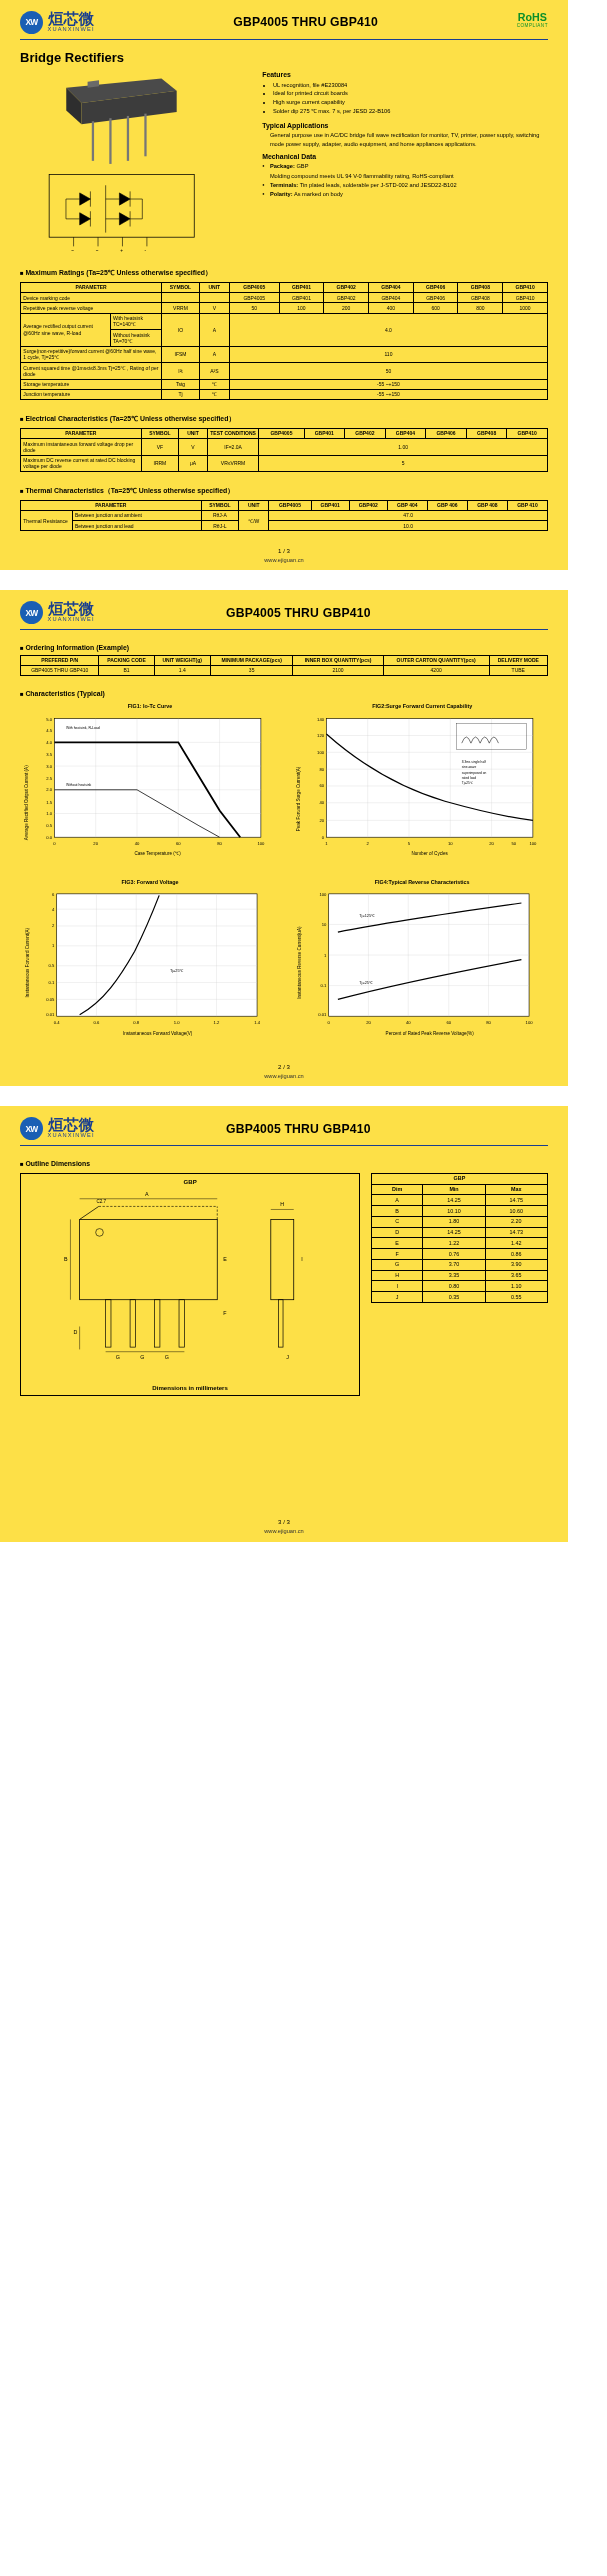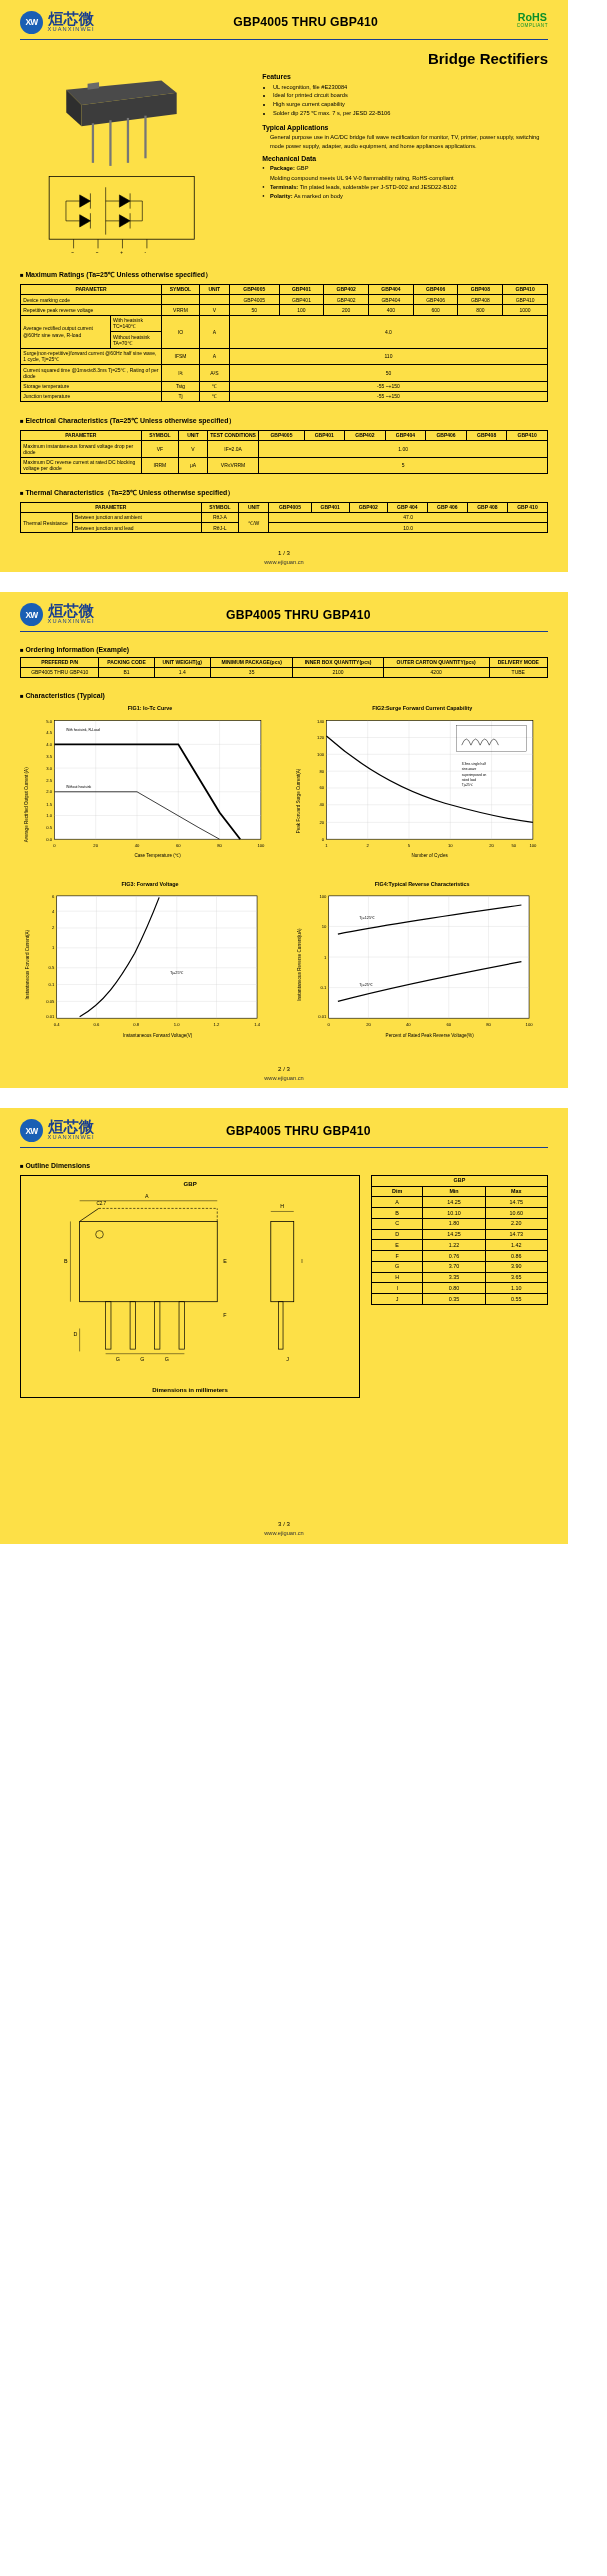--- a/index.html
+++ b/index.html
@@ -7,21 +7,21 @@
   .page{width:568px;position:relative;background:#fde047;box-sizing:border-box;padding:10.7px 20px 7.7px 20px;}
   .hdr{display:flex;align-items:flex-start;justify-content:space-between;border-bottom:1.5px solid #1a3f8f;padding-bottom:4.6px;}
   .logo{display:flex;align-items:center;gap:4.6px;}
   .logo-mark{width:23px;height:23px;border-radius:50%;background:#1a5fb4;color:#fff;display:flex;align-items:center;justify-content:center;font-size:8.4px;font-weight:bold;letter-spacing:-0.8px;}
   .logo-cn{font-size:15.3px;font-weight:bold;color:#1a3f8f;line-height:1;text-align:center;}
   .logo-en{font-size:5.7px;color:#1a3f8f;letter-spacing:1.1px;line-height:1.4;}
   .doc-title{font-size:12.2px;font-weight:bold;letter-spacing:0.2px;padding-top:4.6px;}
   .rohs{text-align:center;}
   .rohs-main{color:#0a8f2a;font-size:10.7px;font-weight:bold;}
   .rohs-sub{color:#0a8f2a;font-size:4.6px;letter-spacing:0.5px;}
-  .sec-title{text-align:right;font-size:15px;font-weight:bold;margin:10.7px 0 6.1px 0;}
+  .sec-title{text-align:left;font-size:13px;font-weight:bold;margin:10.7px 0 6.1px 0;}
   h4.blk{font-size:6.9px;font-weight:bold;margin:0 0 2.3px 0;}
   .feat-list{margin:0;padding-left:10.7px;font-size:5.7px;line-height:1.55;}
   .feat-list li{margin:0;}
   .para{font-size:5.7px;line-height:1.5;margin:1.5px 0 4.6px 7.7px;}
   .bullet{font-size:5.7px;line-height:1.5;margin:0.8px 0 0.8px 0;padding-left:7.7px;position:relative;}
   .bullet:before{content:"●";position:absolute;left:0;font-size:3.8px;top:1.5px;}
   .two-col{display:flex;gap:12.2px;margin-top:3.1px;}
   .col-l{width:230px;}
   .col-r{flex:1;}
   .sq-head{font-size:6.9px;font-weight:bold;margin:13.8px 0 3.8px 0;}

